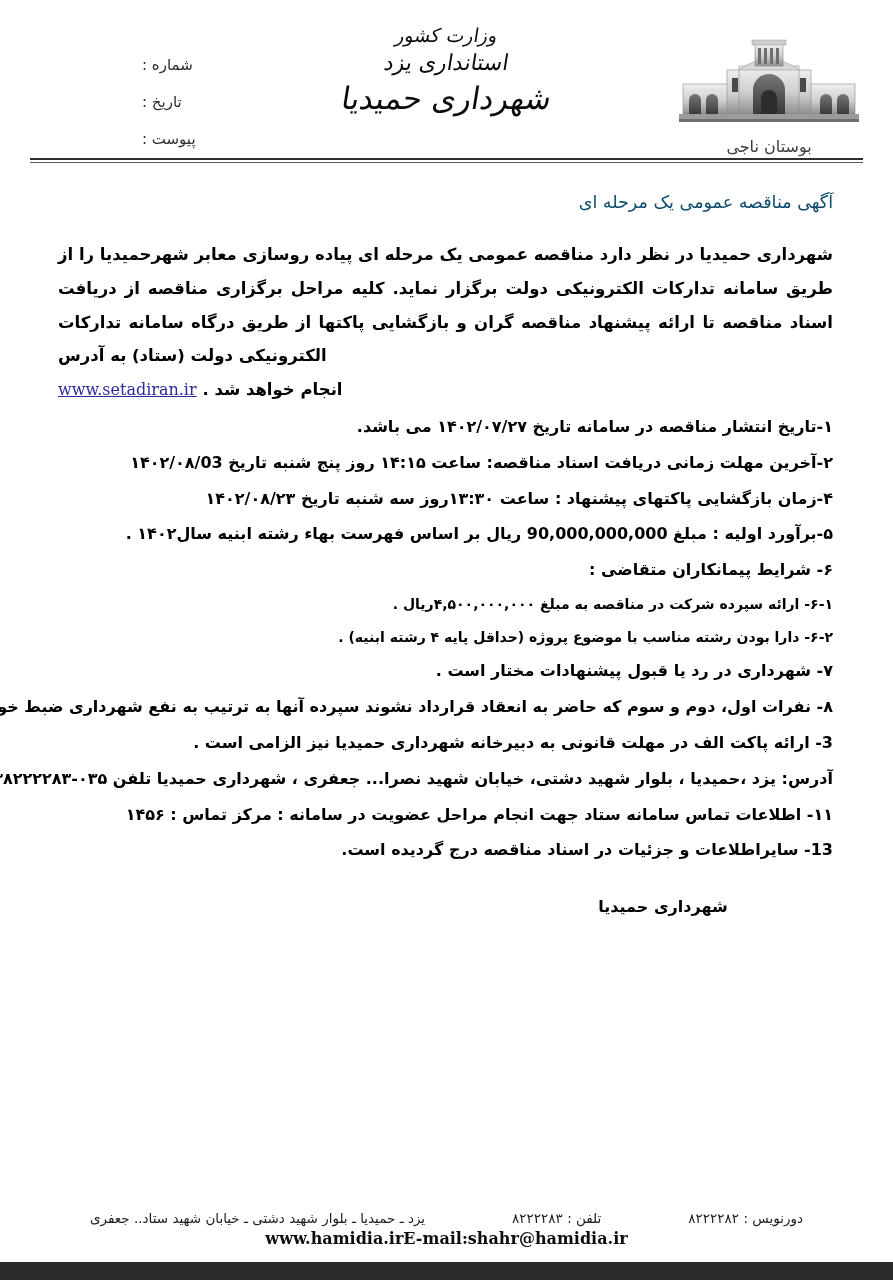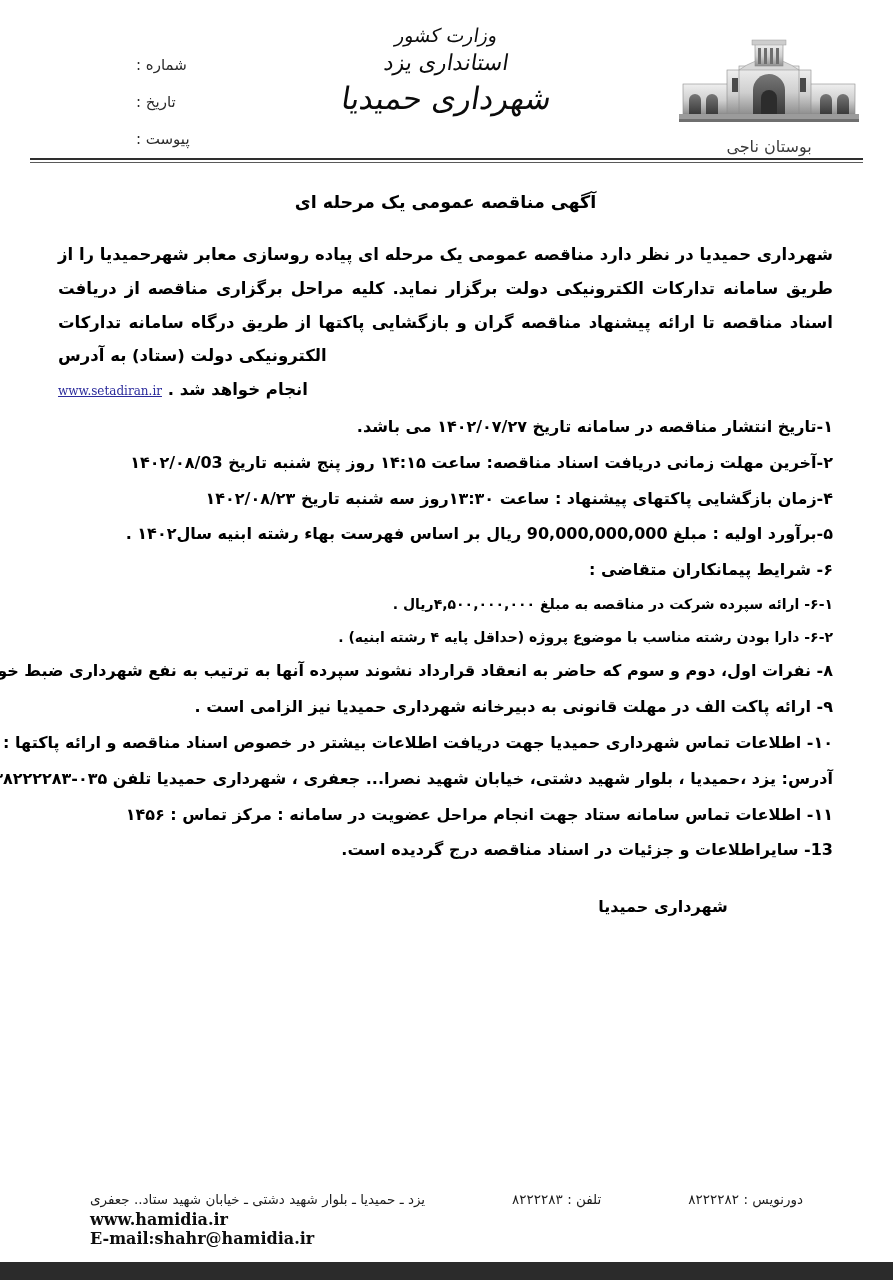--- a/index.html
+++ b/index.html
@@ -23,21 +23,21 @@
     height: 162px;
     display: flex;
     flex-direction: row-reverse;
     align-items: flex-start;
     justify-content: space-between;
     padding: 0 22px;
     box-sizing: border-box;
   }
   .header-left-fields {
     position: absolute;
-    left: 122px;
+    left: 128px;
     top: 58px;
     width: 200px;
     text-align: left;
     direction: rtl;
   }
   .field-row {
     font-size: 15px;
     color: #2b2b2b;
     line-height: 1;
     margin-bottom: 22px;
@@ -85,24 +85,23 @@
   }
   .rule-thick { height: 2px; background: #2e2e2e; }
   .rule-thin  { height: 1px; background: #5a5a5a; margin-top: 2px; }
 
   
   .body-wrap {
     padding: 22px 60px 0 58px;
     box-sizing: border-box;
   }
   .doc-title {
-    text-align: center;
     font-size: 17.5px;
-    font-weight: bold;
-    color: #000000;
+    font-weight: normal;
+    color: #0c4a6e;
     margin: 8px 0 26px 0;
     letter-spacing: 0.2px;
   }
   .intro {
     font-size: 16.5px;
     font-weight: bold;
     line-height: 2.05;
     text-align: justify;
     text-align-last: left;
     color: #000;
@@ -110,21 +109,21 @@
   }
   .intro .tail {
     display: block;
     text-align: center;
   }
   .link {
     color: #2b2b9c;
     text-decoration: underline;
     font-family: "DejaVu Serif", "Liberation Serif", serif;
     font-weight: normal;
-    font-size: 12px;
+    font-size: 16px;
     direction: ltr;
     unicode-bidi: isolate;
   }
   .clauses { margin-top: 8px; }
   .clause {
     font-size: 16px;
     font-weight: bold;
     line-height: 1.55;
     color: #000;
     margin-bottom: 11px;
@@ -161,21 +160,21 @@
     justify-content: space-between;
     align-items: baseline;
     font-size: 13.5px;
     color: #1b1b1b;
     margin-bottom: 3px;
   }
   .footer-tel { white-space: nowrap; }
   .footer-addr { white-space: nowrap; }
   .footer-row2 {
     display: flex;
-    flex-direction: column;
+    flex-direction: row;
     justify-content: center;
     align-items: baseline;
     font-family: "DejaVu Serif", "Liberation Serif", serif;
     font-weight: bold;
     font-size: 16px;
     color: #0d0d0d;
     direction: ltr;
   }
   .footer-bar {
     height: 18px;
@@ -272,23 +271,23 @@
     </div>
 
     <div class="clauses">
       <div class="clause">۱-تاریخ انتشار مناقصه در سامانه تاریخ ۱۴۰۲/۰۷/۲۷ می باشد.</div>
       <div class="clause">۲-آخرین مهلت زمانی دریافت اسناد مناقصه: ساعت ۱۴:۱۵ روز پنج شنبه تاریخ ۱۴۰۲/۰۸/03</div>
       <div class="clause">۴-زمان بازگشایی پاکتهای پیشنهاد : ساعت  ۱۳:۳۰روز سه شنبه  تاریخ ۱۴۰۲/۰۸/۲۳</div>
       <div class="clause">۵-برآورد اولیه : مبلغ 90,000,000,000 ریال بر اساس فهرست بهاء رشته ابنیه سال۱۴۰۲ .</div>
       <div class="clause">۶-  شرایط پیمانکاران متقاضی :</div>
       <div class="clause sub">۶-۱- ارائه سپرده شرکت در مناقصه به مبلغ ۴,۵۰۰,۰۰۰,۰۰۰ریال .</div>
       <div class="clause sub">۶-۲- دارا بودن رشته مناسب با موضوع پروژه (حداقل پایه ۴ رشته ابنیه) .</div>
+      <div class="clause">۷- شهرداری در رد یا قبول پیشنهادات مختار است .</div>
       <div class="clause">۸- نفرات اول، دوم و سوم که حاضر به انعقاد قرارداد نشوند سپرده آنها به ترتیب به نفع شهرداری ضبط خواهدشد.</div>
-      <div class="clause">۹- ارائه پاکت الف در مهلت قانونی به دبیرخانه شهرداری حمیدیا  نیز الزامی است .</div>
-      <div class="clause">۱۰- اطلاعات تماس شهرداری حمیدیا جهت دریافت اطلاعات بیشتر در خصوص اسناد مناقصه  و ارائه پاکتها :</div>
+      <div class="clause">3- ارائه پاکت الف در مهلت قانونی به دبیرخانه شهرداری حمیدیا  نیز الزامی است .</div>
       <div class="clause">آدرس: یزد ،حمیدیا ، بلوار شهید دشتی، خیابان شهید نصرا... جعفری ، شهرداری حمیدیا تلفن ۰۳۵-۳۸۲۲۲۲۸۳</div>
       <div class="clause">۱۱- اطلاعات تماس سامانه ستاد جهت انجام مراحل عضویت در سامانه : مرکز تماس : ۱۴۵۶</div>
       <div class="clause">13- سایراطلاعات و جزئیات در اسناد مناقصه درج گردیده است.</div>
     </div>
 
     <div class="signature">شهرداری حمیدیا</div>
   </div>
 
   <div class="footer">
     <div class="footer-inner">

